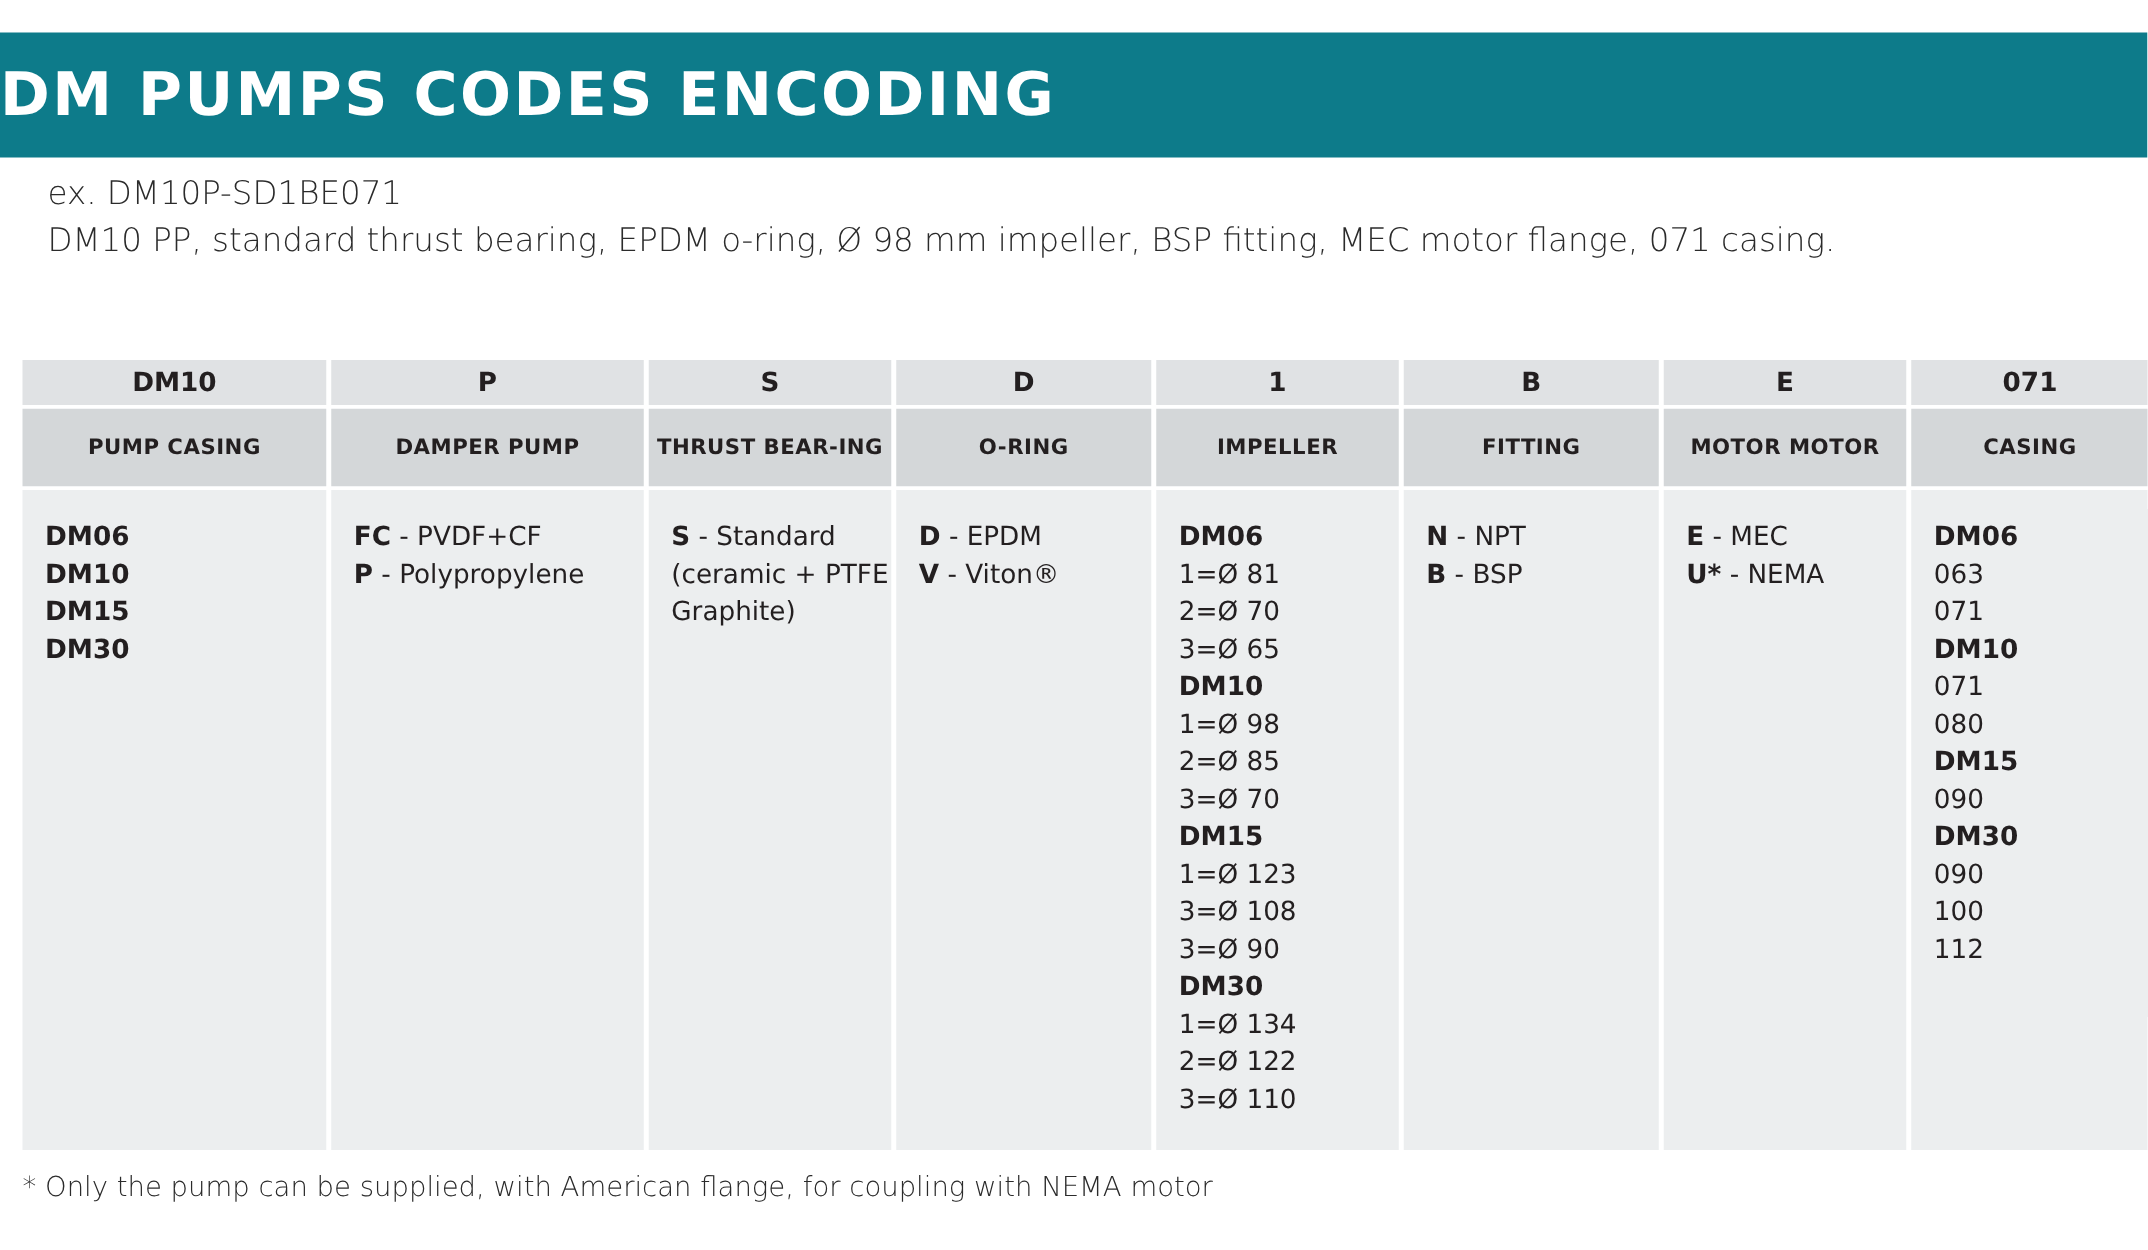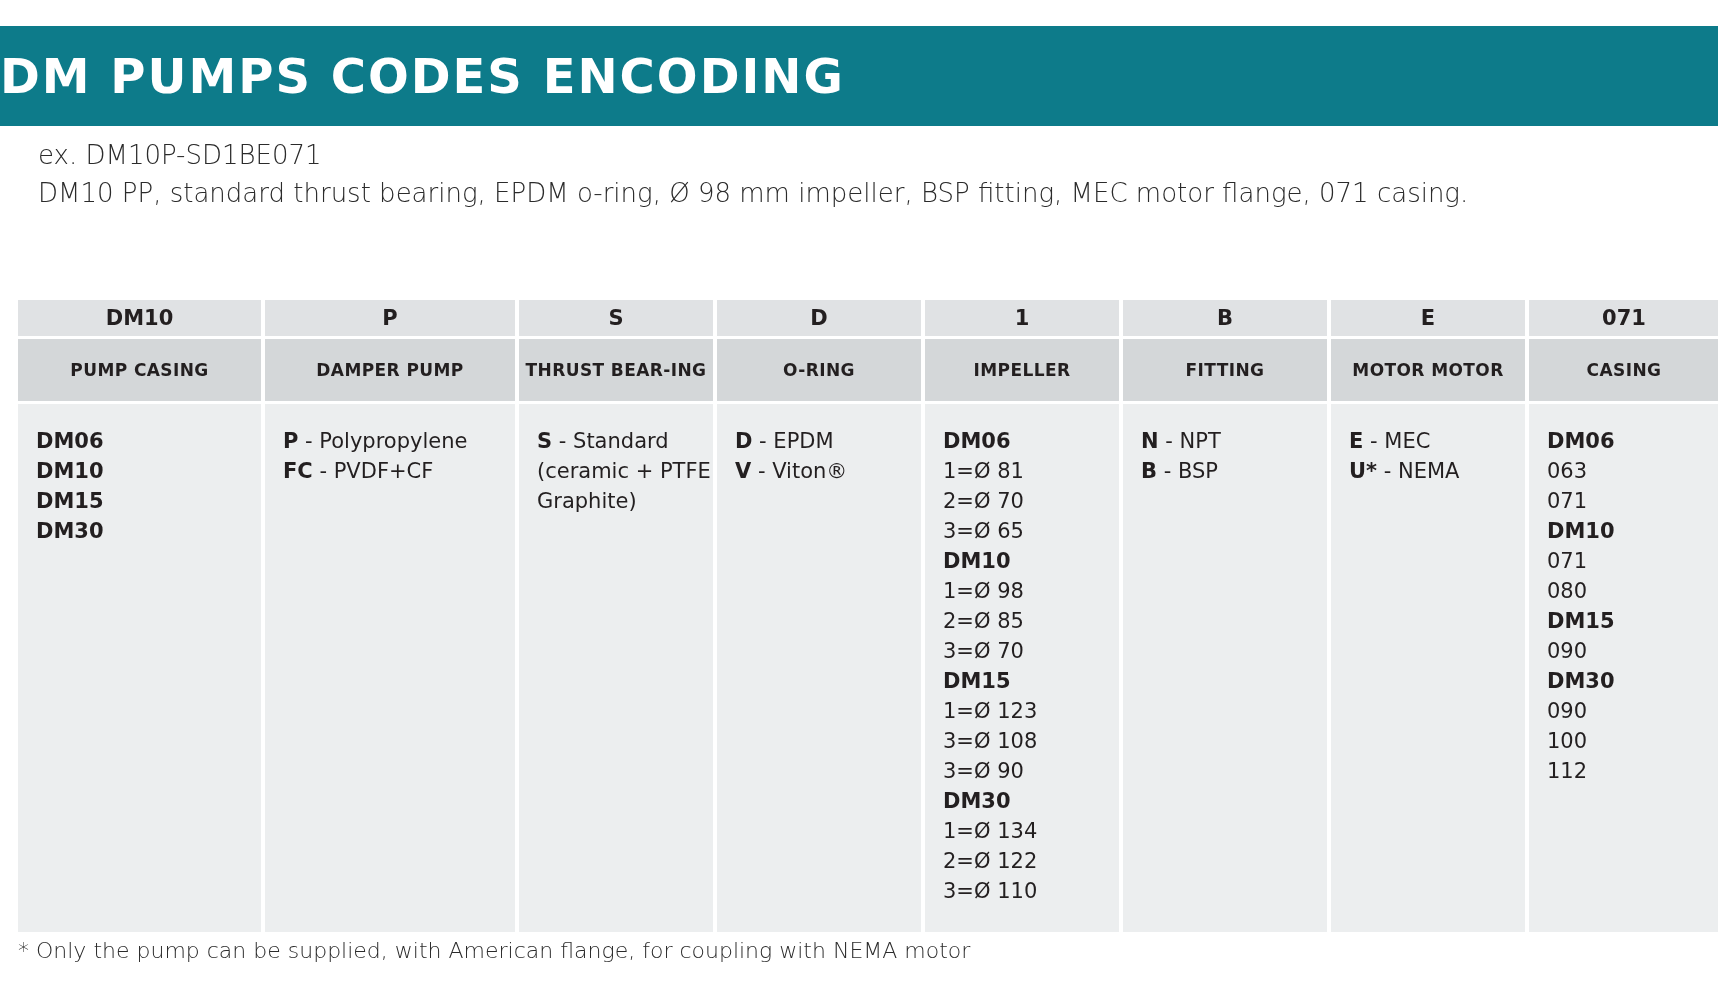--- a/index.html
+++ b/index.html
@@ -52,21 +52,21 @@
     font-size: 26px;
     line-height: 38px;
     color: #2b2b2b;
     font-family: "DejaVu Sans", sans-serif;
     font-weight: 300;
   }
   
   .table {
     position: absolute;
     left: 18px;
-    top: 300px;
+    top: 288px;
     width: 1682px;
     display: flex;
     gap: 4px;
   }
   .col {
     display: flex;
     flex-direction: column;
     flex: 0 0 auto;
   }
   .col-code {
@@ -156,22 +156,22 @@
           <div class="entry"><span class="lbl">DM06</span></div>
           <div class="entry"><span class="lbl">DM10</span></div>
           <div class="entry"><span class="lbl">DM15</span></div>
           <div class="entry"><span class="lbl">DM30</span></div>
         </div>
       </div>
       <div class="col w2">
         <div class="col-code">P</div>
         <div class="col-head">DAMPER PUMP</div>
         <div class="col-body">
+          <div class="entry"><span class="lbl">FC</span><span> - PVDF+CF</span></div>
           <div class="entry"><span class="lbl">P</span><span> - Polypropylene</span></div>
-          <div class="entry"><span class="lbl">FC</span><span> - PVDF+CF</span></div>
         </div>
       </div>
       <div class="col w3">
         <div class="col-code">S</div>
         <div class="col-head">THRUST BEAR-ING</div>
         <div class="col-body">
           <div class="entry wrap" style="white-space: normal;"><span class="lbl">S</span><span> - Standard (ceramic + PTFE Graphite)</span></div>
         </div>
       </div>
       <div class="col w4">

